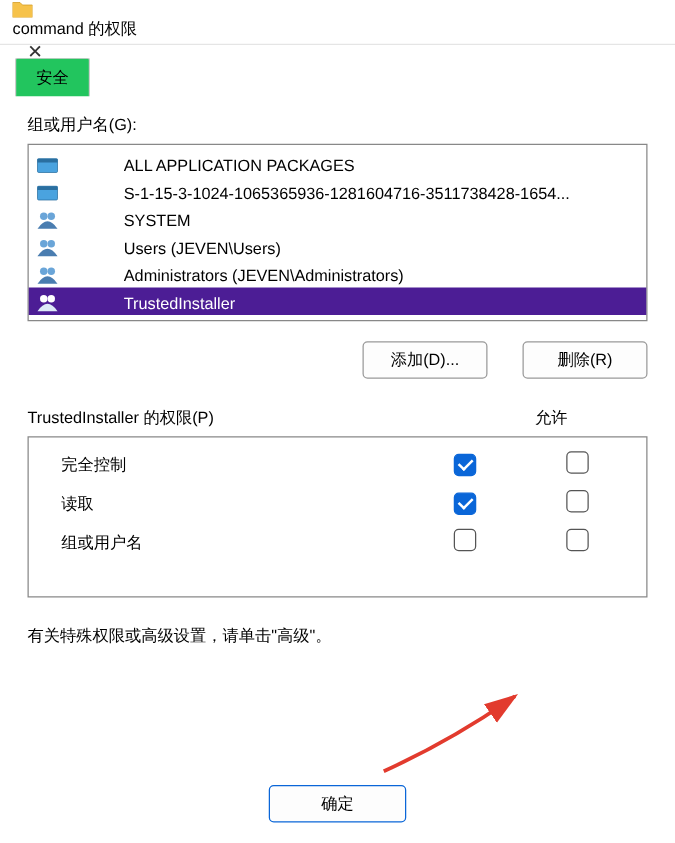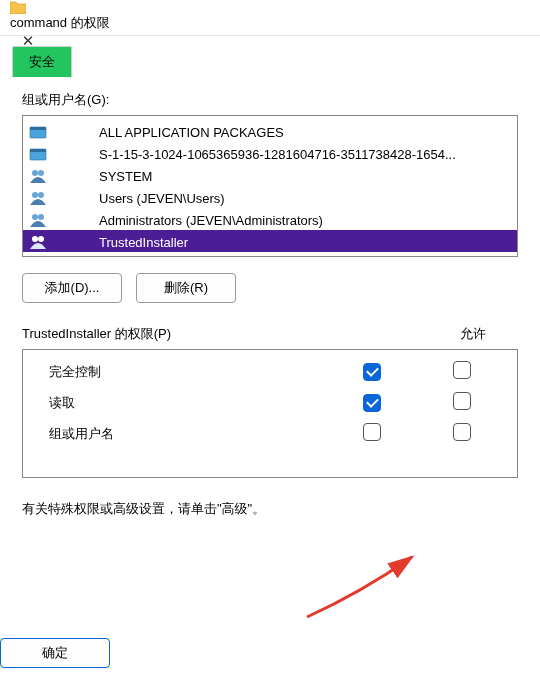--- a/index.html
+++ b/index.html
@@ -80,22 +80,22 @@
       margin-right: 4px;
       flex-shrink: 0;
     }
     .list-row .name {
       white-space: nowrap;
       overflow: hidden;
       text-overflow: ellipsis;
     }
     .btn-row {
       display: flex;
-      justify-content: flex-start;
-      gap: 14px;
+      justify-content: flex-end;
+      gap: 28px;
       margin: 16px 22px 0 22px;
     }
     .btn {
       min-width: 100px;
       height: 30px;
       font-size: 13px;
       border: 1px solid #999;
       border-radius: 4px;
       background: #fdfdfd;
       cursor: pointer;
@@ -105,21 +105,21 @@
       display: flex;
       align-items: center;
       margin: 22px 22px 6px 22px;
       font-size: 13px;
     }
     .perm-header .label {
       flex: 1;
     }
     .perm-header .col {
       width: 90px;
-      text-align: center;
+      text-align: left;
     }
     .perm-box {
       border: 1px solid #888;
       margin: 0 22px;
       padding: 6px 0 28px 16px;
     }
     .perm-row {
       display: flex;
       align-items: center;
       padding: 5px 10px;
@@ -162,23 +162,23 @@
       font-size: 13px;
       gap: 20px;
     }
     .advanced-row .text {
       flex: 1;
     }
     .bottom-bar {
       position: absolute;
       left: 0;
       right: 0;
-      bottom: 6px;
-      display: flex;
-      justify-content: flex-start;
+      bottom: 16px;
+      display: flex;
+      justify-content: center;
       gap: 20px;
     }
     .bottom-bar .btn {
       min-width: 110px;
       border: 1px solid #0a66d8;
     }
     .arrow {
       position: absolute;
       left: 302px;
       top: 552px;

